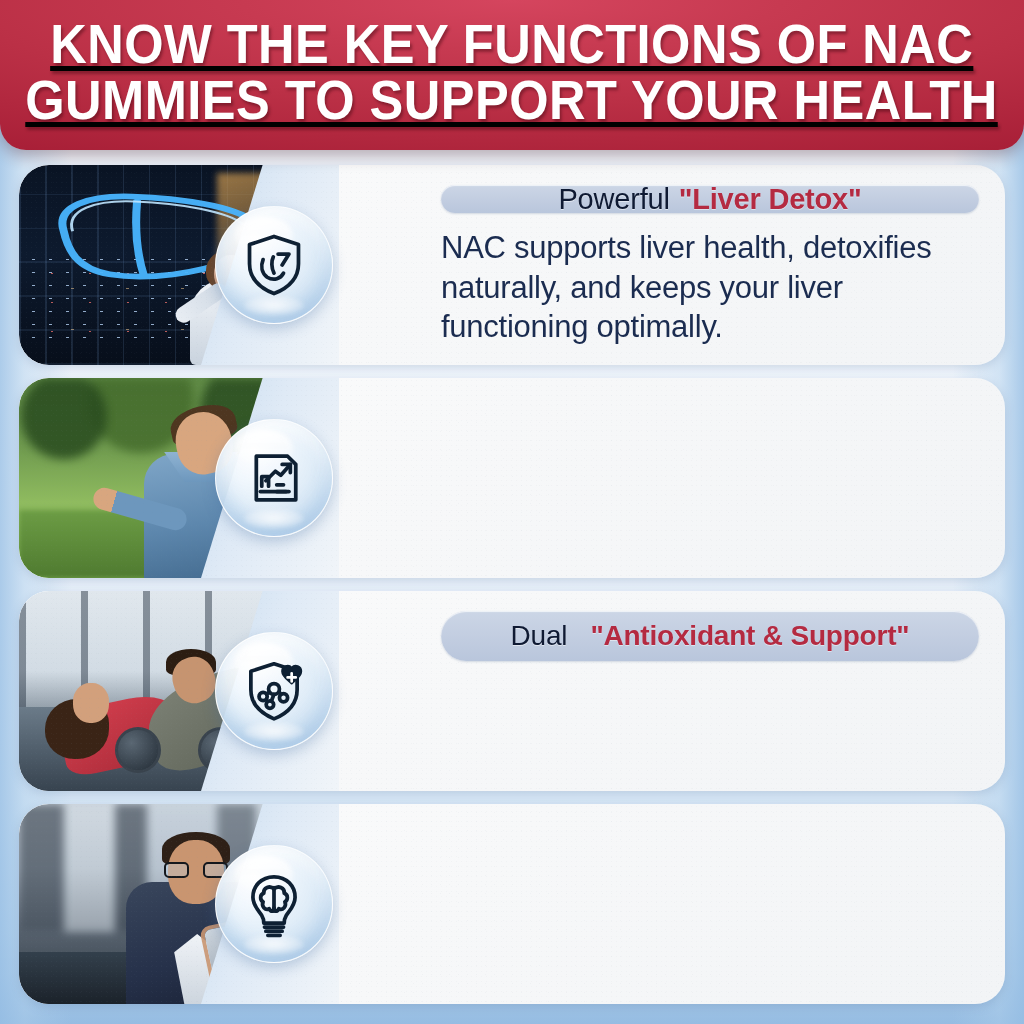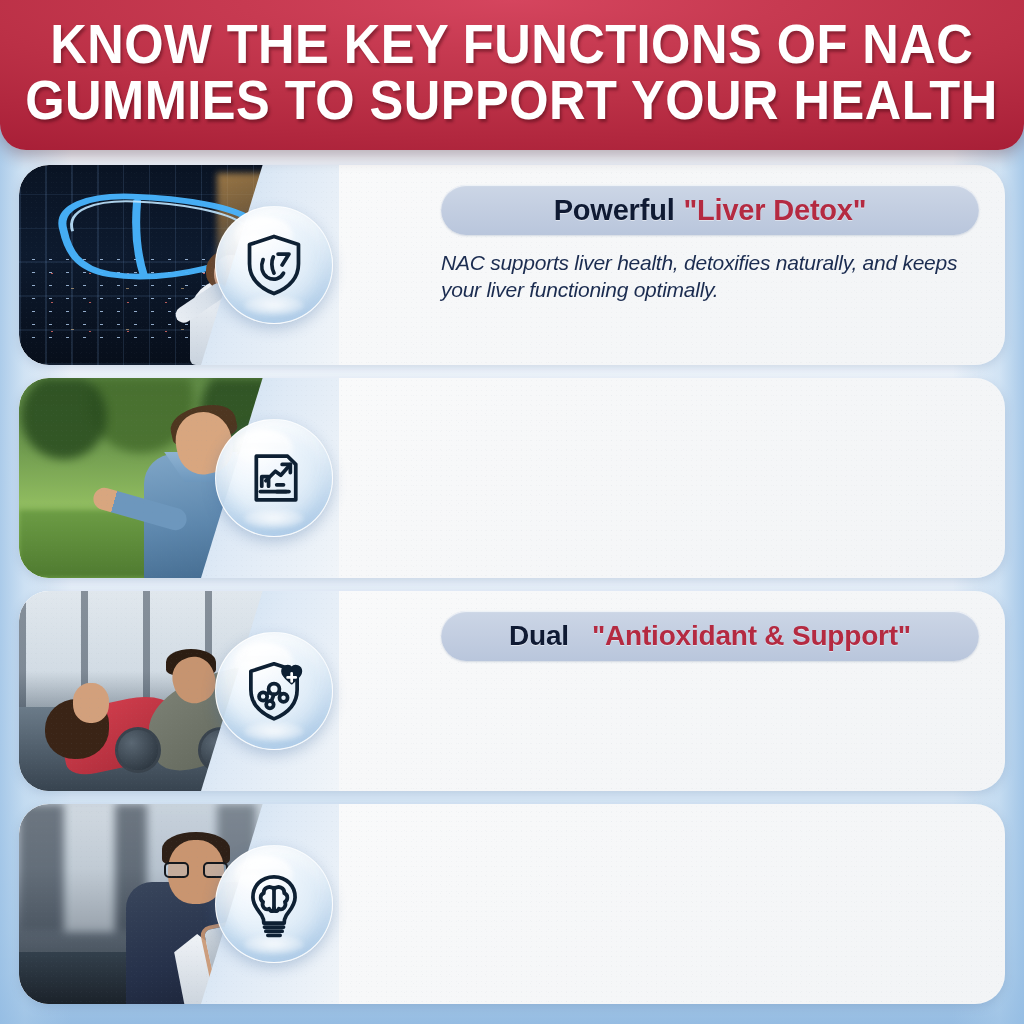--- a/index.html
+++ b/index.html
@@ -72,20 +72,21 @@
         #bb3046 45%,
         #a81f37 78%,
         #96152b 100%);
     border-radius: 0 0 26px 26px;
     box-shadow: 0 6px 16px rgba(60,10,25,0.32);
     display: flex;
     flex-direction: column;
     align-items: center;
     justify-content: center;
     padding: 6px 20px 12px;
+    text-decoration: underline;
   }
   .banner-line {
     color: #ffffff;
     font-family: "Liberation Sans Narrow", "Liberation Sans", sans-serif;
     font-weight: 700;
     font-size: 55px;
     line-height: 1.02;
     letter-spacing: 0.5px;
     text-transform: uppercase;
     text-align: center;
@@ -478,38 +479,37 @@
     align-items: center;
     justify-content: center;
     gap: 9px;
     padding: 0 22px;
     white-space: nowrap;
     overflow: hidden;
   }
   .title-lead {
     color: #0f1a33;
     font-size: 29px;
-    font-weight: 700;
+    font-weight: 400;
     letter-spacing: -0.2px;
     text-shadow: 0 1px 0 rgba(255,255,255,0.5);
   }
   .title-hi {
     color: #b42a41;
     font-size: 29px;
     font-weight: 700;
     letter-spacing: -0.2px;
     text-shadow: 0 1px 0 rgba(255,255,255,0.45);
   }
   .body-text {
     margin-top: 15px;
     color: #1b2c50;
-    font-size: 21px;
+    font-size: 31px;
     line-height: 1.28;
     letter-spacing: -0.25px;
-    font-style: italic;
   }
 
   
   .card.c3 .title-lead, .card.c3 .title-hi { font-size: 28px; }
   .card.c4 .title-lead, .card.c4 .title-hi { font-size: 28px; }
   .card.c3 .title-pill { gap: 23px; }
 </style>
 </head>
 <body>
 

